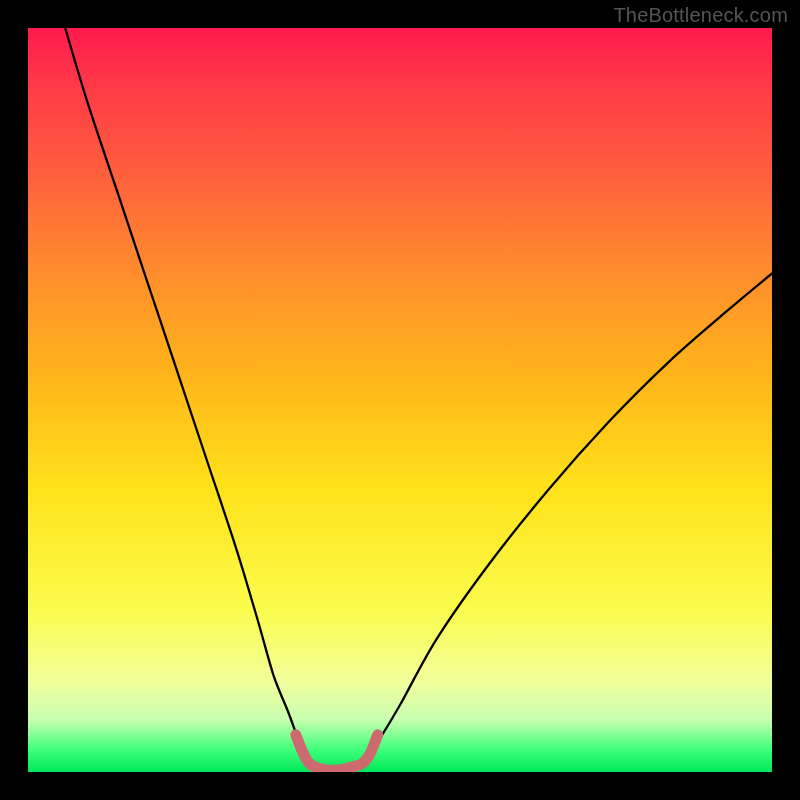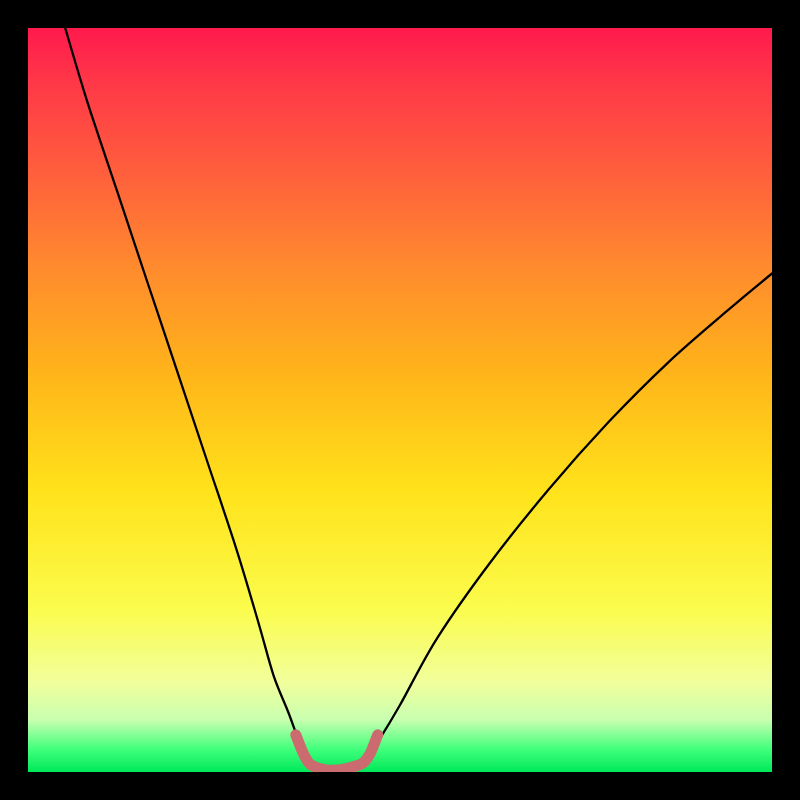--- a/index.html
+++ b/index.html
@@ -49,20 +49,21 @@
     position: absolute;
     inset: 0;
     width: 100%;
     height: 100%;
   }
 </style>
 </head>
 <body>
 
 <div class="frame">
+  <div class="watermark">TheBottleneck.com</div>
   <div class="plot">
     <svg class="curves" viewBox="0 0 744 744" preserveAspectRatio="none">
       <path d="M 37.2 0.0 C 40.9 12.4, 50.8 47.1, 59.5 74.4 C 68.2 101.7, 79.4 133.9, 89.3 163.7 C 99.2 193.4, 109.1 223.2, 119.0 253.0 C 129.0 282.7, 138.9 312.5, 148.8 342.2 C 158.7 372.0, 168.6 401.8, 178.6 431.5 C 188.5 461.3, 199.6 493.5, 208.3 520.8 C 217.0 548.1, 224.4 574.1, 230.6 595.2 C 236.8 616.3, 240.6 632.4, 245.5 647.3 C 250.5 662.2, 256.1 673.3, 260.4 684.5 C 264.7 695.6, 267.8 705.6, 271.6 714.2 C 275.3 722.9, 280.9 732.8, 282.7 736.6" fill="none" stroke="#000000" stroke-width="2.3" stroke-linecap="round" id="path-left"></path>
       <path d="M 334.8 736.6 C 337.3 732.8, 343.5 724.2, 349.7 714.2 C 355.9 704.3, 362.1 694.4, 372.0 677.0 C 381.9 659.7, 394.3 633.6, 409.2 610.1 C 424.1 586.5, 442.7 560.5, 461.3 535.7 C 479.9 510.9, 501.0 484.8, 520.8 461.3 C 540.6 437.7, 560.5 415.4, 580.3 394.3 C 600.2 373.2, 620.0 353.4, 639.8 334.8 C 659.7 316.2, 682.0 297.6, 699.4 282.7 C 716.7 267.8, 736.6 251.7, 744.0 245.5" fill="none" stroke="#000000" stroke-width="2.3" stroke-linecap="round" id="path-right"></path>
       <path d="M 267.8 706.8 C 269.1 709.9, 272.8 720.4, 275.3 725.4 C 277.8 730.4, 279.0 733.8, 282.7 736.6 C 286.4 739.3, 292.6 740.9, 297.6 741.8 C 302.6 742.6, 307.5 742.4, 312.5 741.8 C 317.4 741.1, 323.6 739.2, 327.4 738.0 C 331.1 736.9, 332.3 737.2, 334.8 735.1 C 337.3 733.0, 339.8 730.1, 342.2 725.4 C 344.7 720.7, 348.4 709.9, 349.7 706.8" fill="none" stroke="#cc6b6f" stroke-width="11" stroke-linecap="round" stroke-linejoin="round" id="path-valley"></path>
     </svg>
   </div>
 </div>
 
 </body></html>

